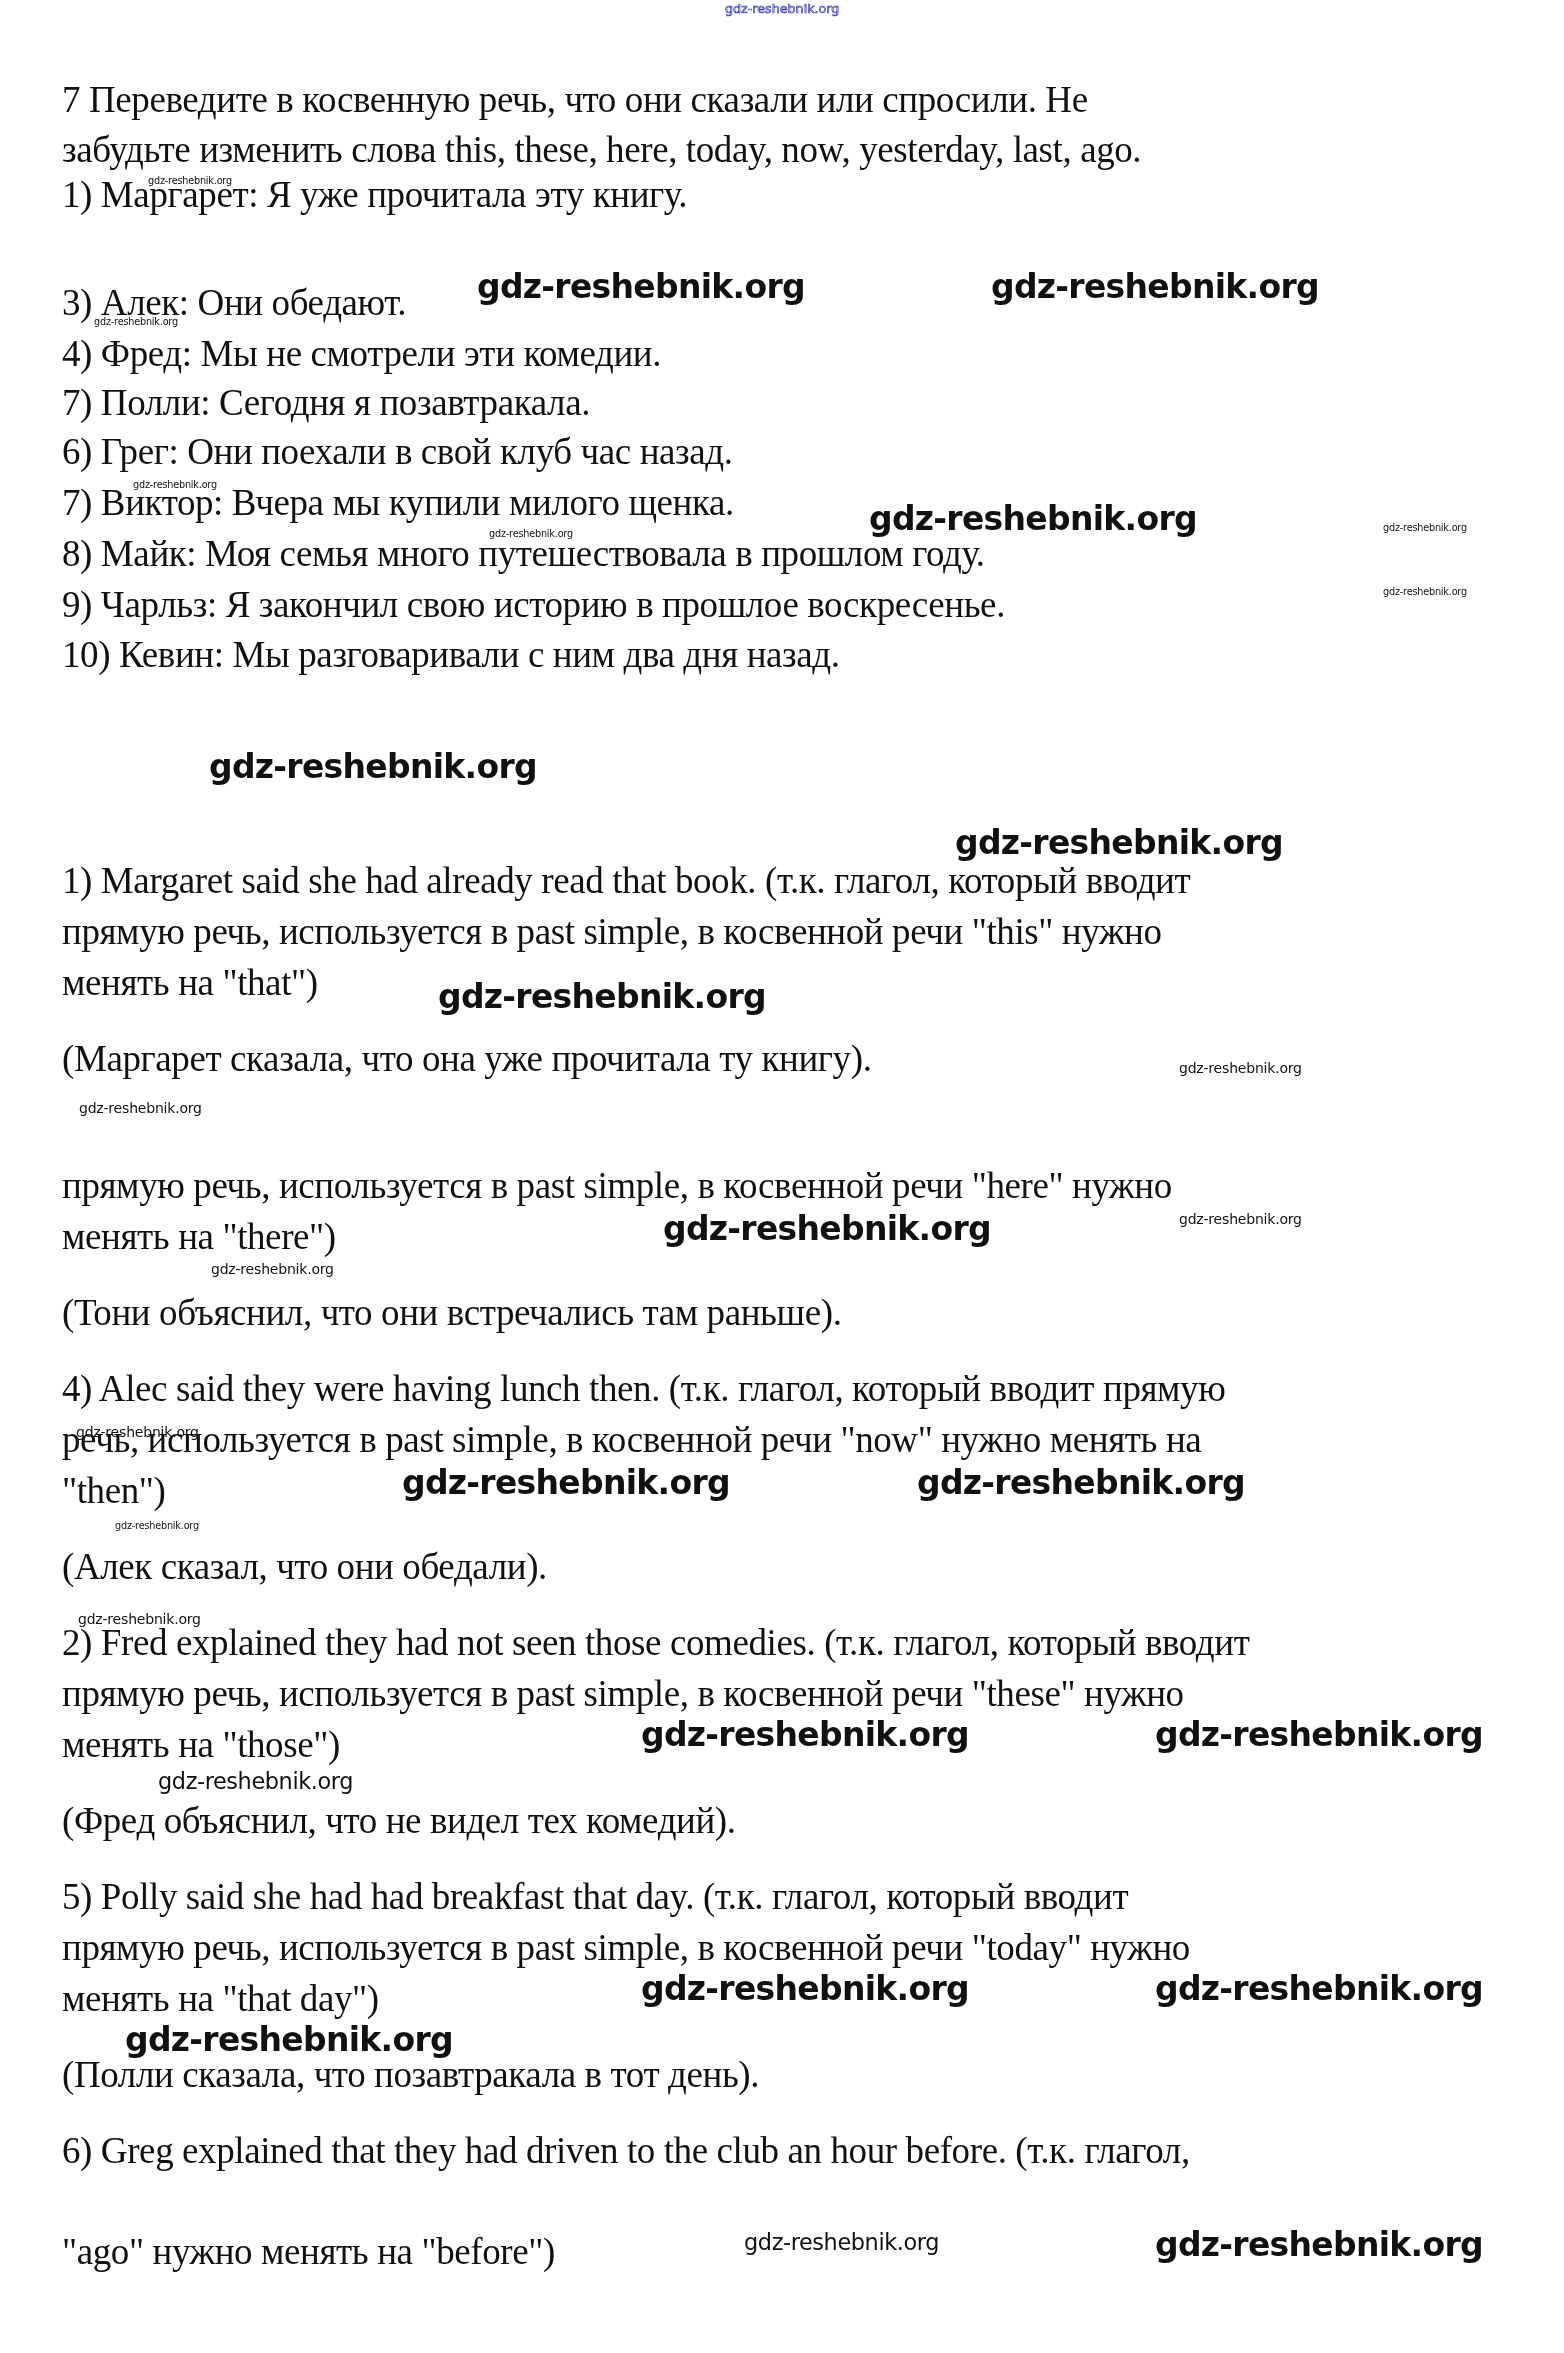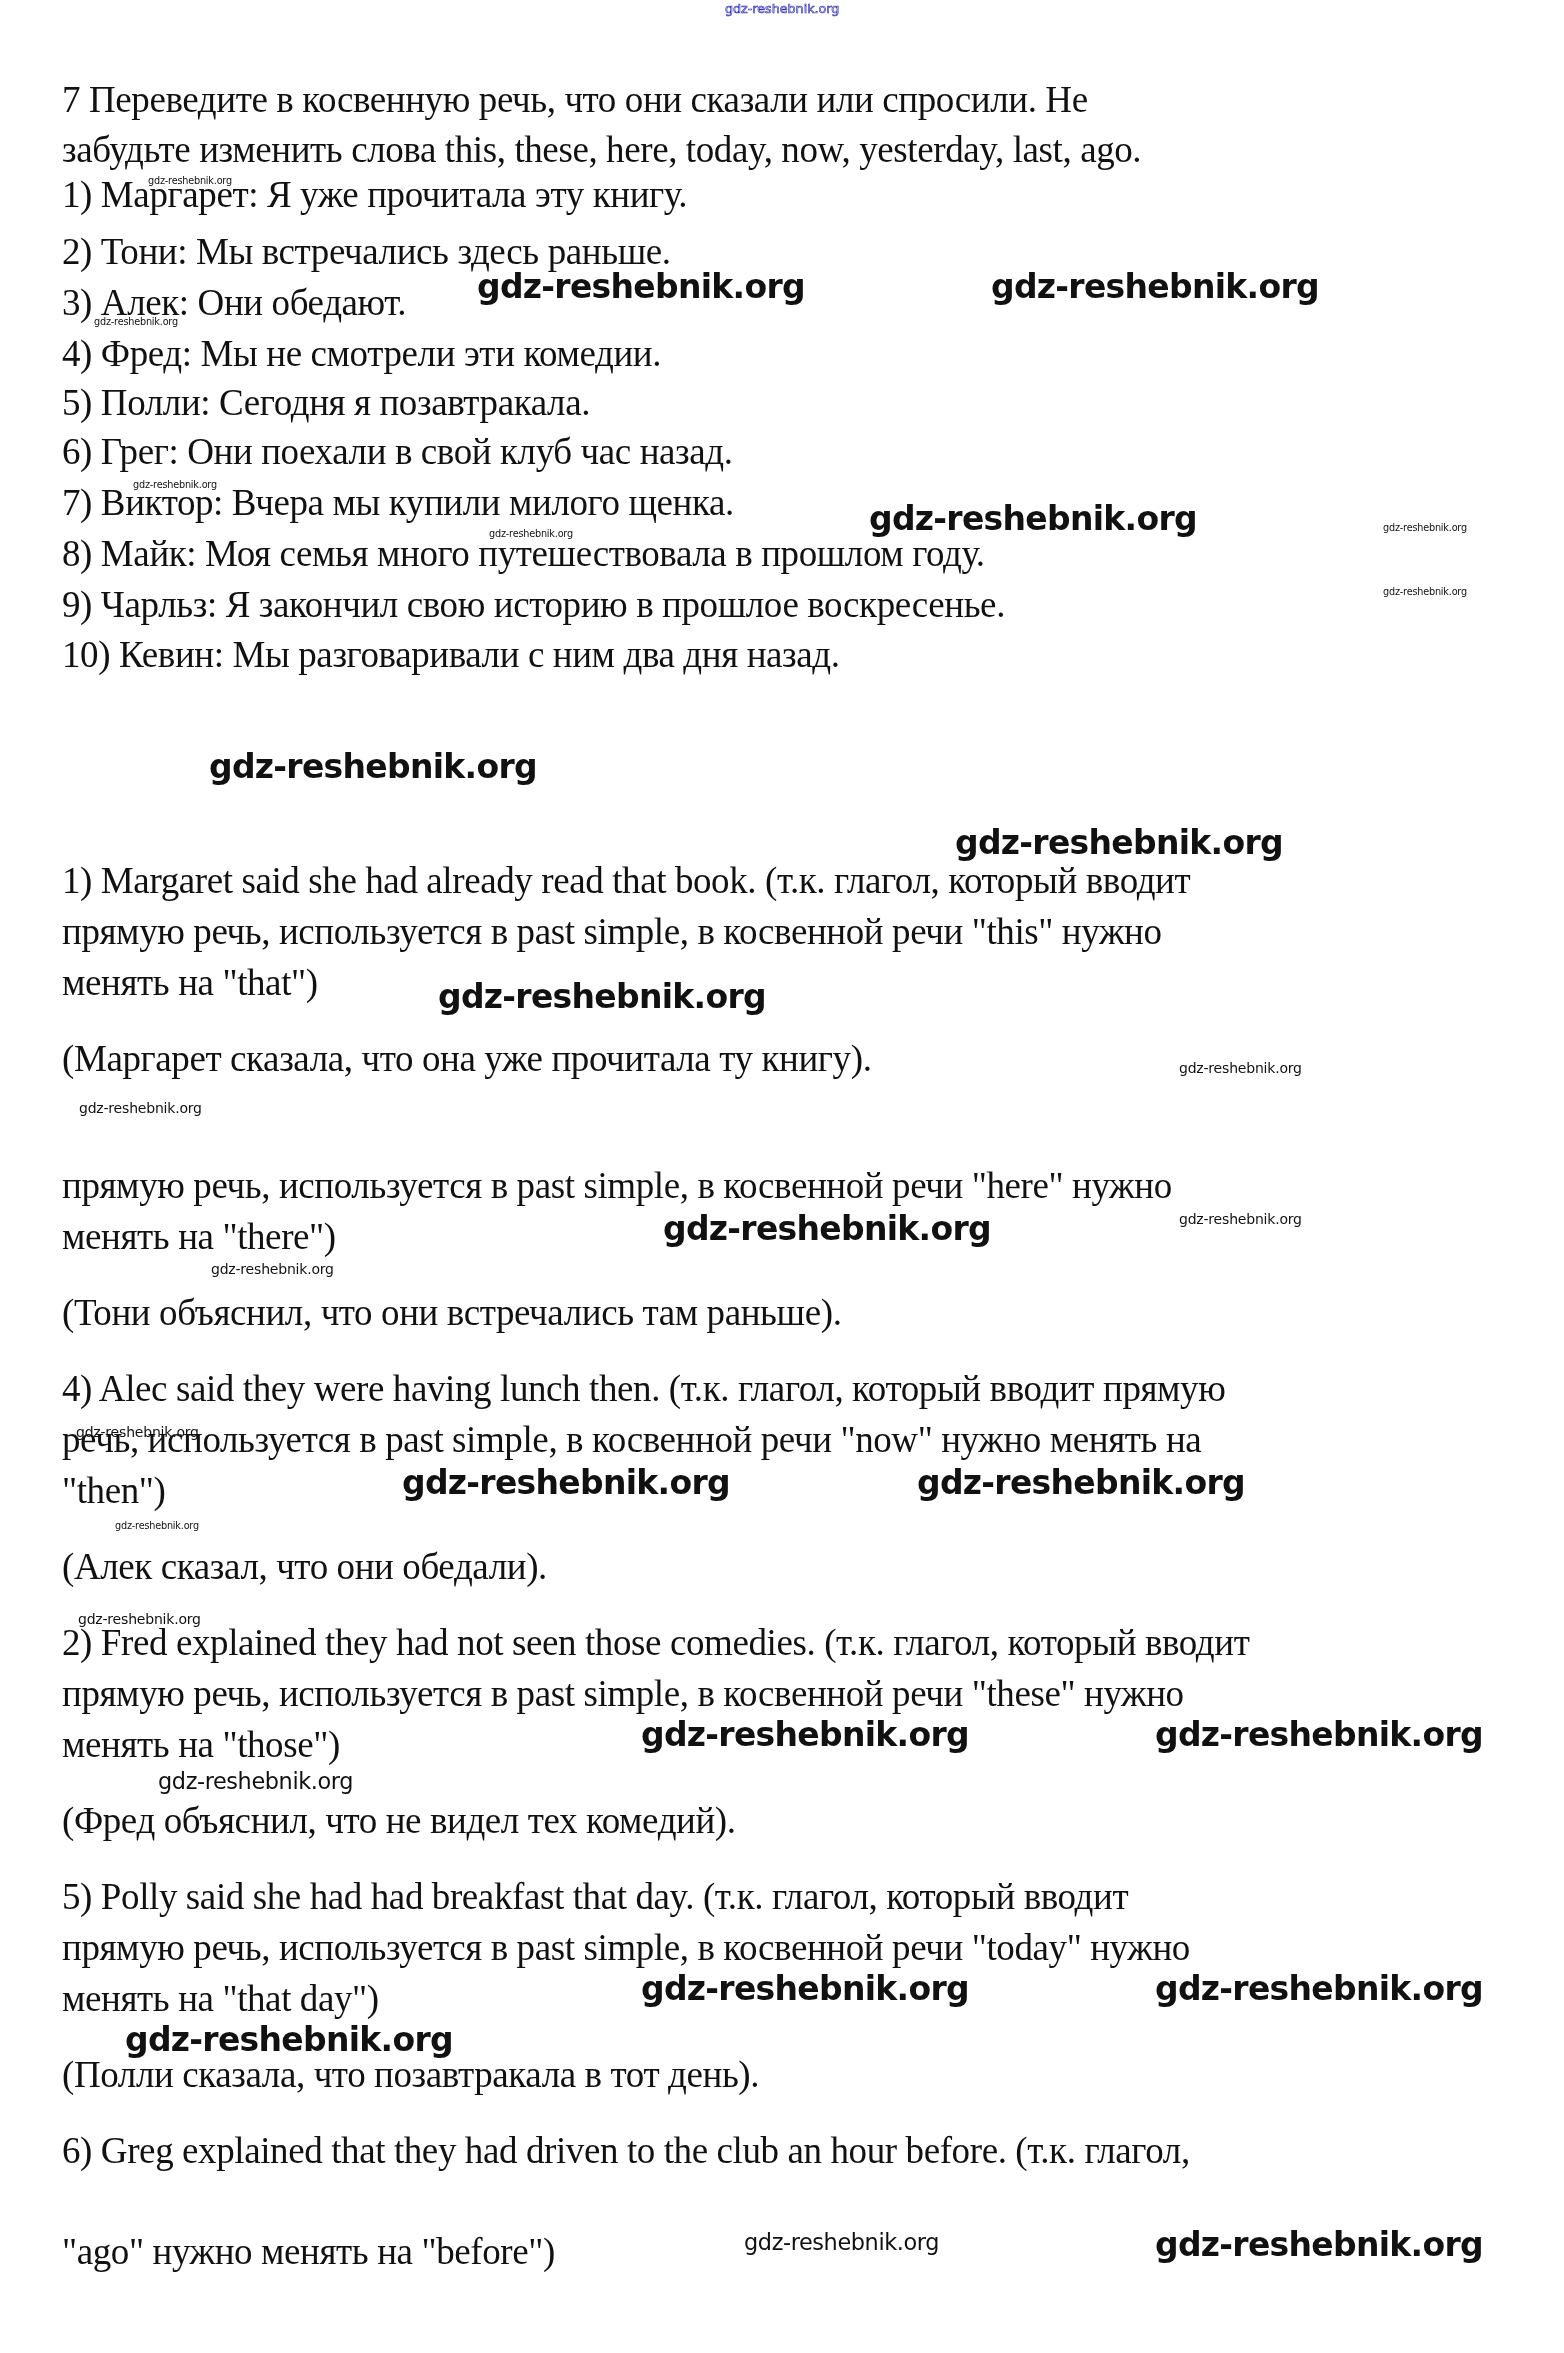--- a/index.html
+++ b/index.html
@@ -37,24 +37,23 @@
 <body>
 
 <div class="page">
 
   <span class="wm wm-top" style="left:725px; top:3px;">gdz-reshebnik.org</span>
 
   <div class="line heading" style="top:81px;">7 Переведите в косвенную речь, что они сказали или спросили. Не</div>
   <div class="line heading" style="top:131px;">забудьте изменить слова this, these, here, today, now, yesterday, last, ago.</div>
 
   <div class="line" style="top:176px;font-family:Liberation Serif, serif;">1) Маргарет: Я уже прочитала эту книгу.</div>
-  <div class="line" style="top:233px;">2) Тони: Мы встречались здесь раньше.</div>
   <div class="line" style="top:284px;">3) Алек: Они обедают.</div>
   <div class="line" style="top:335px;">4) Фред: Мы не смотрели эти комедии.</div>
-  <div class="line" style="top:384px;">5) Полли: Сегодня я позавтракала.</div>
+  <div class="line" style="top:384px;">7) Полли: Сегодня я позавтракала.</div>
   <div class="line" style="top:433px;">6) Грег: Они поехали в свой клуб час назад.</div>
   <div class="line" style="top:484px;">7) Виктор: Вчера мы купили милого щенка.</div>
   <div class="line" style="top:535px;">8) Майк: Моя семья много путешествовала в прошлом году.</div>
   <div class="line" style="top:586px;">9) Чарльз: Я закончил свою историю в прошлое воскресенье.</div>
   <div class="line" style="top:636px;">10) Кевин: Мы разговаривали с ним два дня назад.</div>
 
   <div class="line" style="top:862px;">1) Margaret said she had already read that book. (т.к. глагол, который вводит</div>
   <div class="line" style="top:913px;">прямую речь, используется в past simple, в косвенной речи "this" нужно</div>
   <div class="line" style="top:964px;">менять на "that")</div>
   <div class="line" style="top:1040px;">(Маргарет сказала, что она уже прочитала ту книгу).</div>

